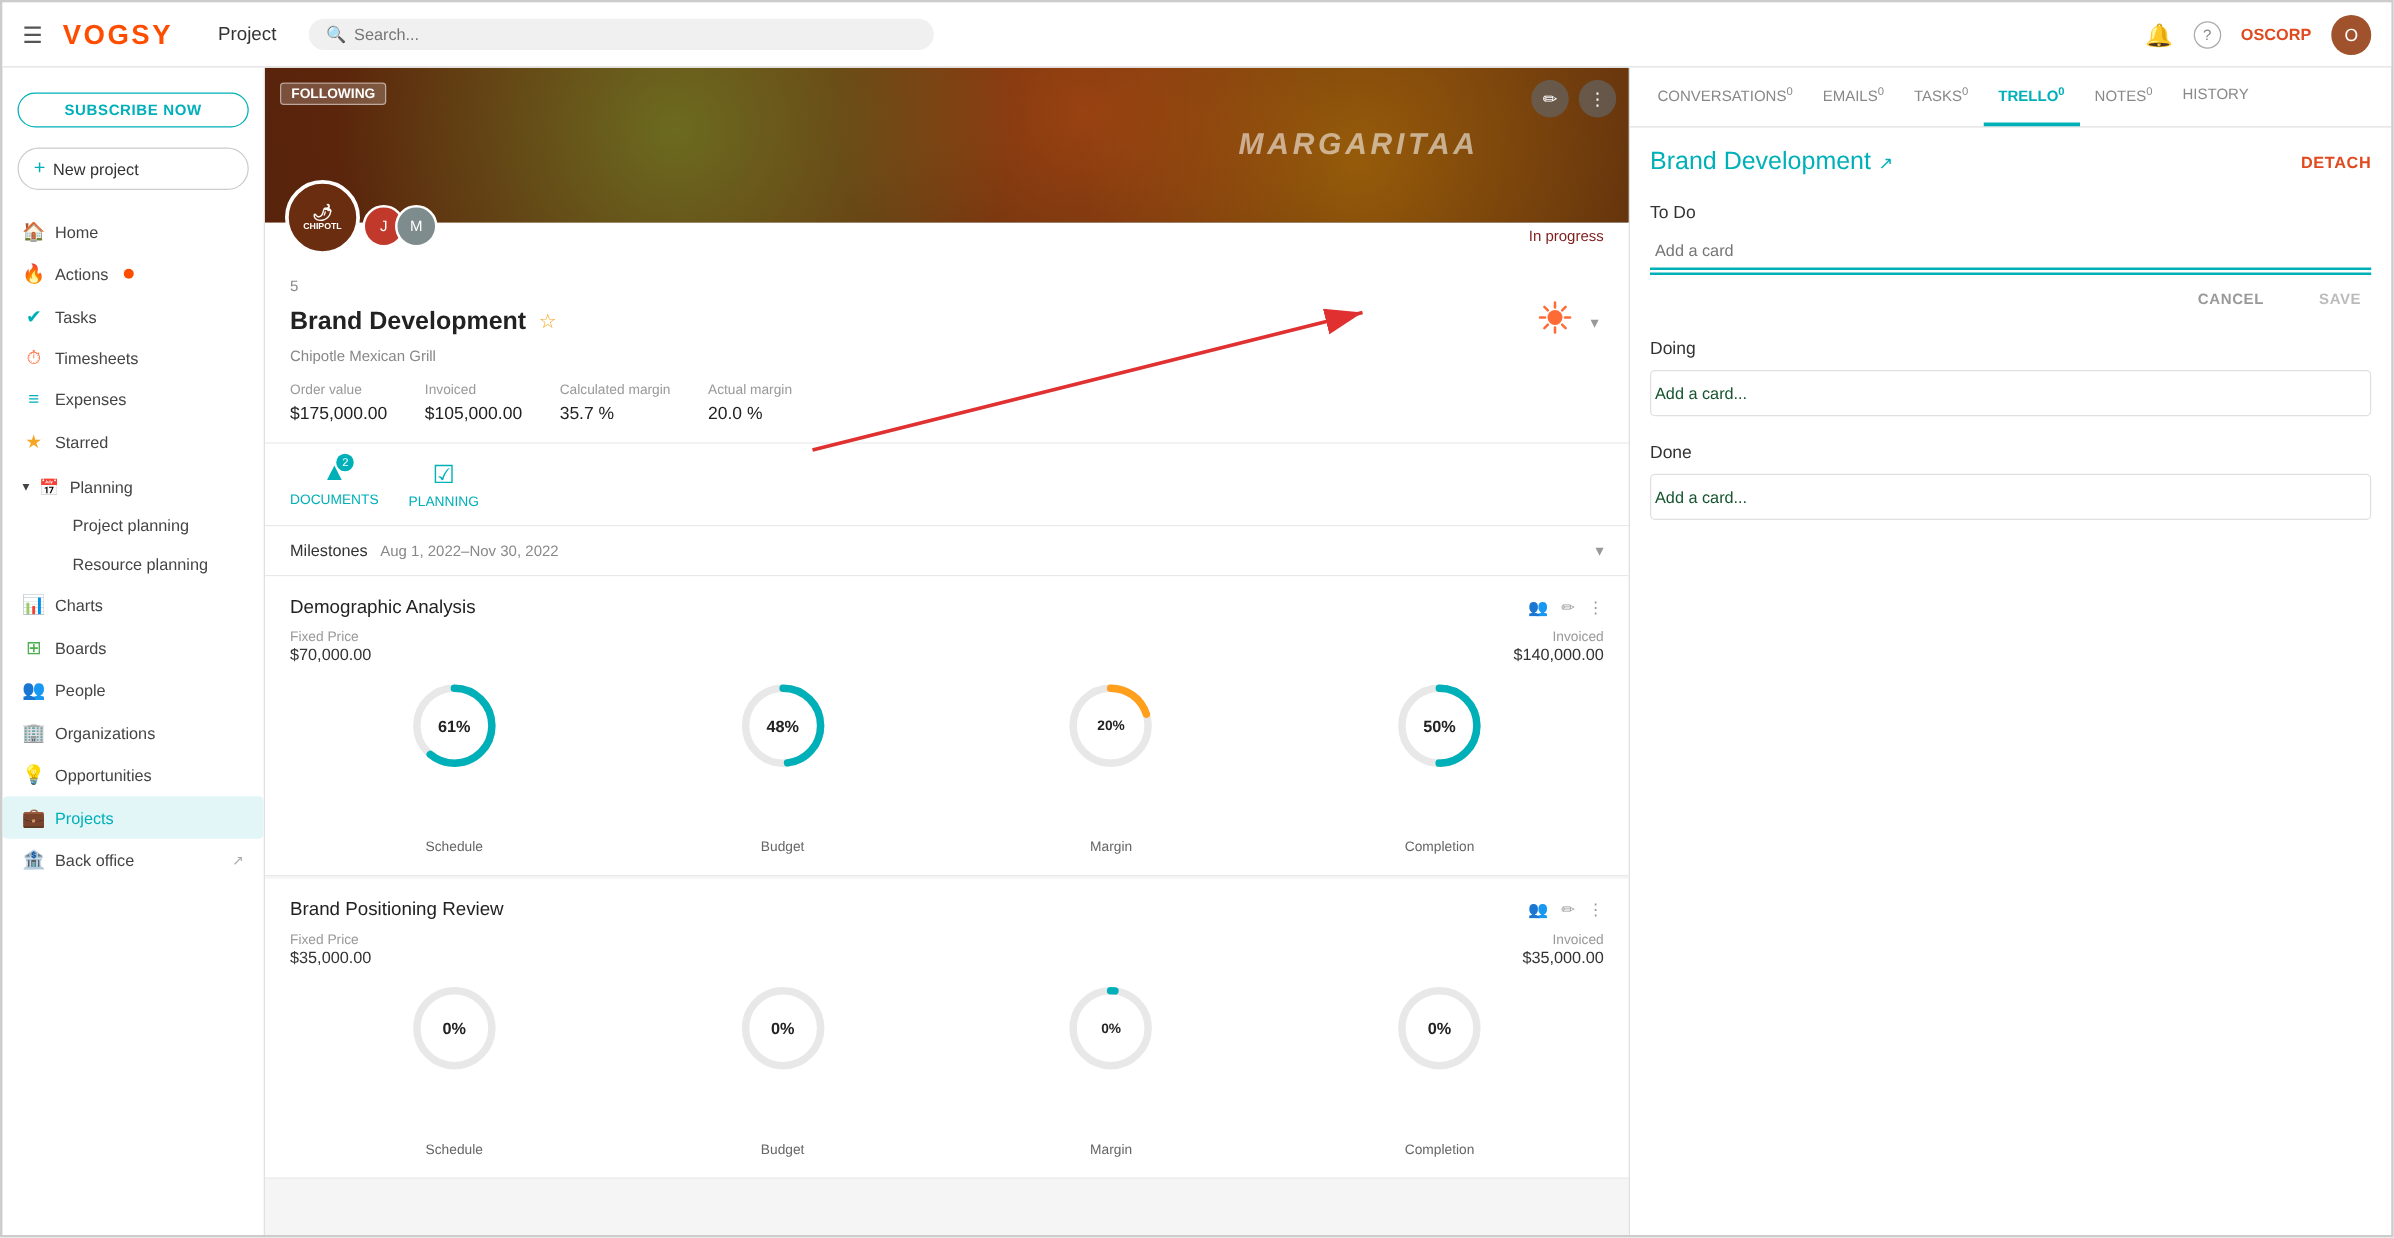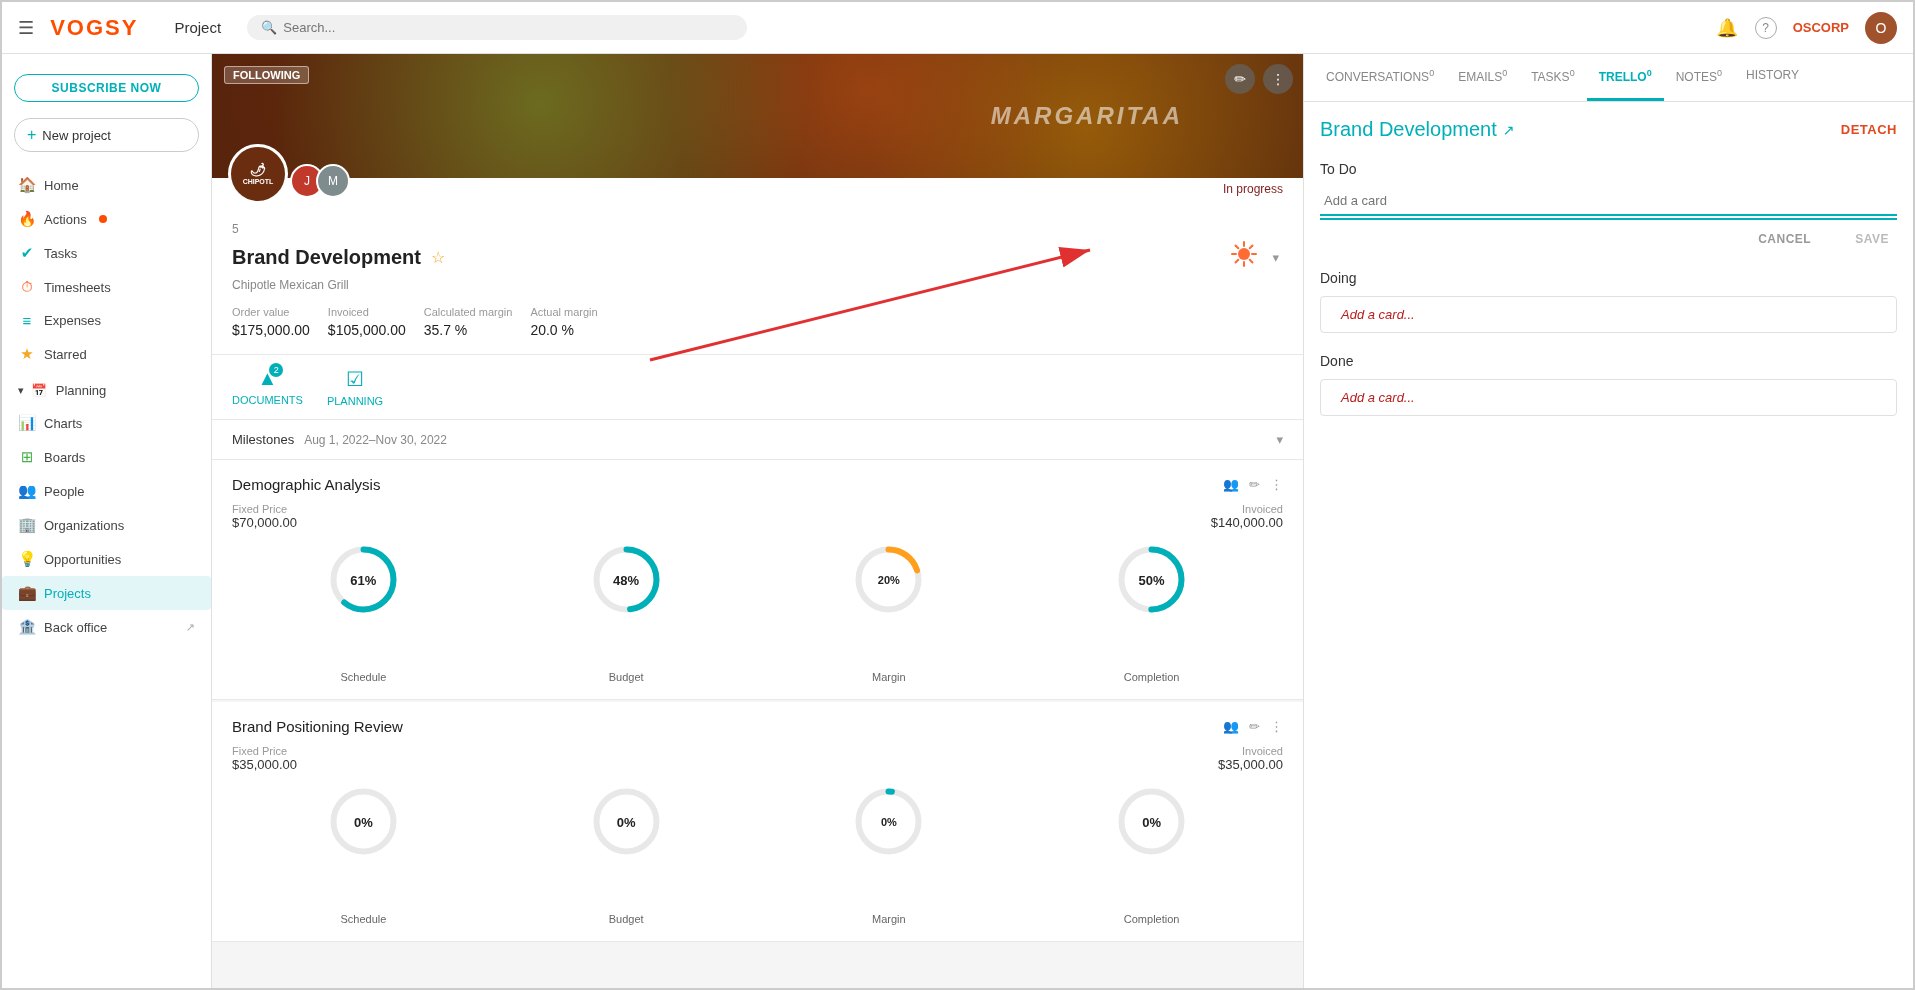--- a/index.html
+++ b/index.html
@@ -99,21 +99,21 @@
       font-size: 12px; color: #fff; margin-left: -6px;
     }
 
     
     .project-info { background: #fff; padding: 40px 20px 16px; border-bottom: 1px solid #e8e8e8; }
     .project-number { font-size: 12px; color: #888; margin-bottom: 4px; }
     .project-title-row { display: flex; align-items: center; gap: 10px; }
     .project-title { font-size: 20px; font-weight: 600; color: #222; }
     .star-icon { color: #f5a623; font-size: 16px; cursor: pointer; }
     .project-subtitle { color: #888; font-size: 12px; margin-top: 4px; }
-    .project-metrics { display: flex; gap: 18px; margin-top: 14px; }
+    .project-metrics { display: flex; gap: 30px; margin-top: 14px; }
     .metric-group { display: flex; flex-direction: column; gap: 4px; }
     .metric-label { font-size: 11px; color: #999; }
     .metric-value { font-size: 14px; color: #222; font-weight: 500; }
     .expand-btn { color: #999; cursor: pointer; padding: 4px; }
 
     
     .milestones-row {
       background: #fff; display: flex; align-items: center; justify-content: space-between;
       padding: 12px 20px; border-bottom: 1px solid #e8e8e8; cursor: pointer;
     }
@@ -196,22 +196,22 @@
     .cancel-btn { 
       color: #999; font-size: 12px; font-weight: 700; letter-spacing: 0.5px;
       cursor: pointer; padding: 4px 8px; border: none; background: none;
     }
     .save-btn { 
       color: #bbb; font-size: 12px; font-weight: 700; letter-spacing: 0.5px;
       cursor: pointer; padding: 4px 8px; border: none; background: none;
     }
 
     .add-card-box {
-      border: 1px solid #e0e0e0; border-radius: 4px; padding: 10px 20px;
-      color: #b91c1c; font-size: 13px; cursor: pointer; margin-top: 4px; font-style: italic;
+      border: 1px solid #e0e0e0; border-radius: 4px; padding: 10px 3px;
+      color: #14532d; font-size: 13px; cursor: pointer; margin-top: 4px;
     }
 
     
     ::-webkit-scrollbar { width: 6px; height: 6px; }
     ::-webkit-scrollbar-track { background: #f1f1f1; }
     ::-webkit-scrollbar-thumb { background: #ccc; border-radius: 3px; }
   </style>
 </head>
 <body>
 
@@ -266,20 +266,28 @@
         <span class="icon" style="color:#f5a623;">★</span>
         <span>Starred</span>
       </div>
 
       <div class="sidebar-group">
         <div class="sidebar-group-header">
           <span style="font-size:11px;">▾</span>
           <span class="icon" style="color:#00b0b9;">📅</span>
           <span>Planning</span>
         </div>
+        <div class="sidebar-sub">
+          <div class="sidebar-item">
+            <span>Project planning</span>
+          </div>
+          <div class="sidebar-item">
+            <span>Resource planning</span>
+          </div>
+        </div>
       </div>
 
       <div class="sidebar-item">
         <span class="icon" style="color:#4caf50;">📊</span>
         <span>Charts</span>
       </div>
       <div class="sidebar-item">
         <span class="icon" style="color:#4caf50;">⊞</span>
         <span>Boards</span>
       </div>

